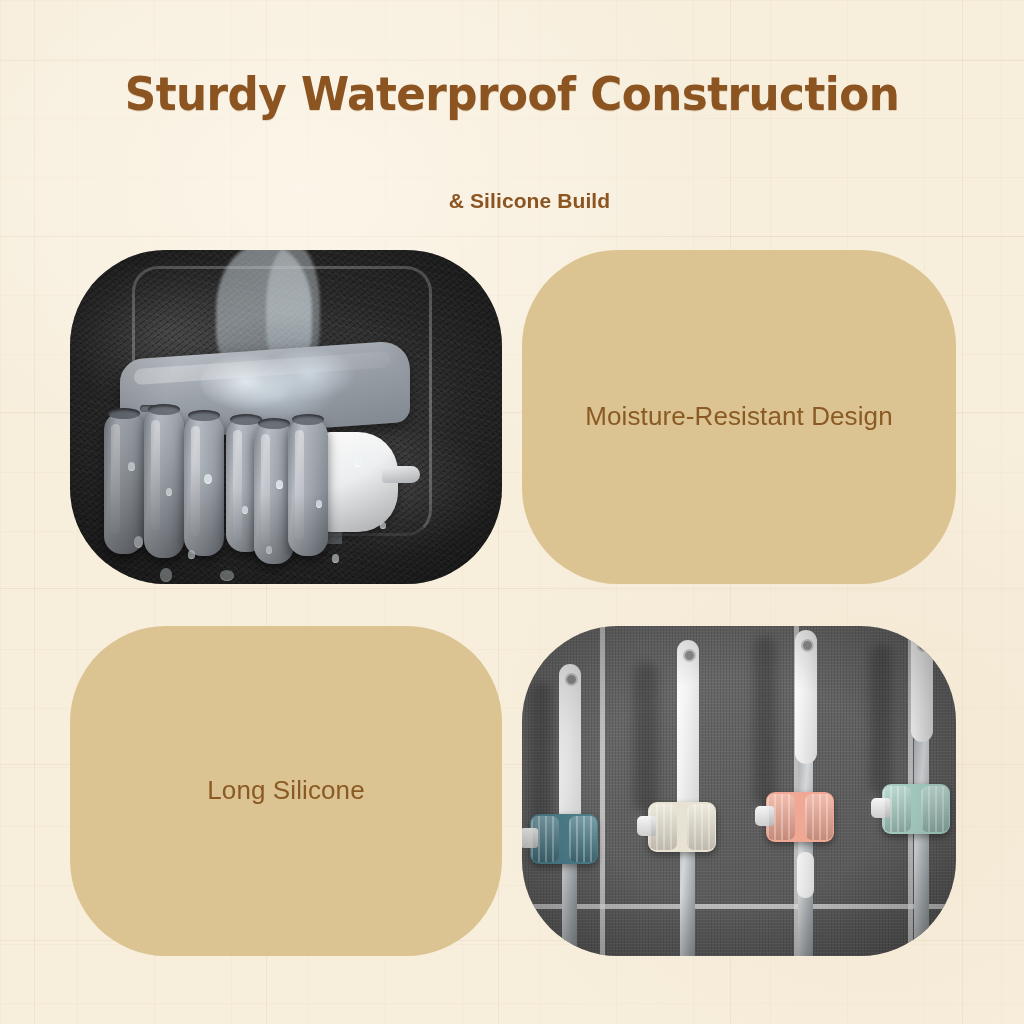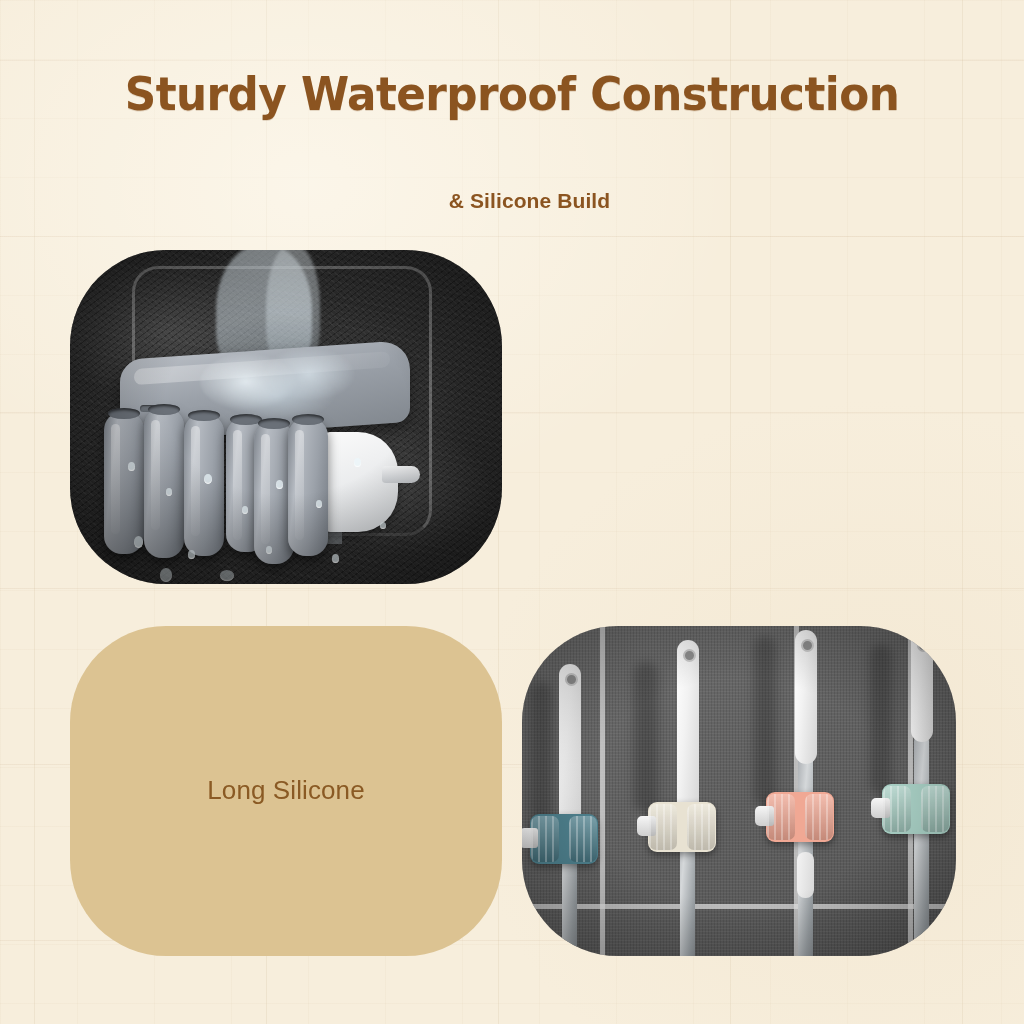--- a/index.html
+++ b/index.html
@@ -358,20 +358,23 @@
     <div class="drip" style="left:64px;  top:286px; width:9px;  height:12px;"></div>
     <div class="drip" style="left:118px; top:300px; width:7px;  height:9px;"></div>
     <div class="drip" style="left:196px; top:296px; width:6px;  height:8px;"></div>
     <div class="drip" style="left:262px; top:304px; width:7px;  height:9px;"></div>
     <div class="drip" style="left:90px;  top:318px; width:12px; height:14px; opacity:.8;"></div>
     <div class="drip" style="left:150px; top:320px; width:14px; height:11px; opacity:.7;"></div>
 
     <div class="stone-vignette"></div>
   </div>
 
+  <div class="tile text-card" id="tile-moisture">
+    <div class="card-label">Moisture-Resistant Design</div>
+  </div>
 
   <div class="tile text-card" id="tile-quality">
     <div class="card-label">Long Silicone</div>
   </div>
 
   <div class="tile" id="tile-photo-wall">
     <div class="wall-bg"></div>
     <div class="wall-grain"></div>
 
     <div class="grout v" style="left:78px;"></div>

